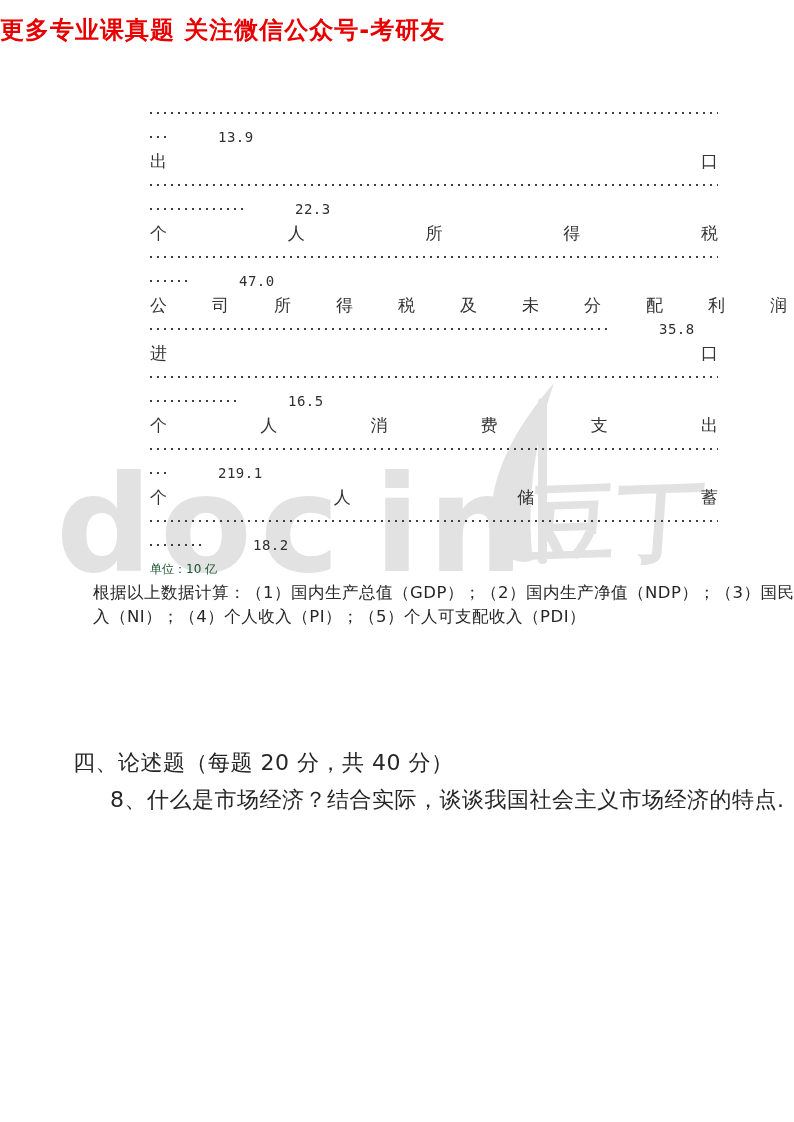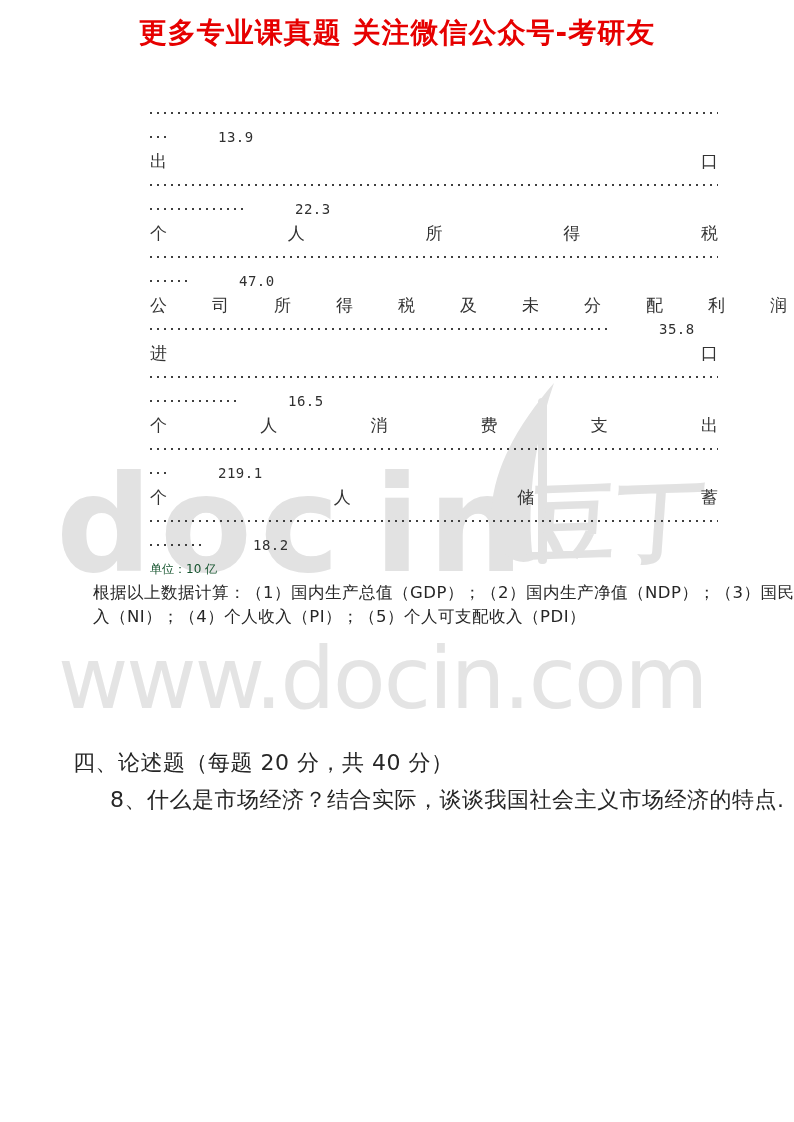--- a/index.html
+++ b/index.html
@@ -4,21 +4,21 @@
 <style>
   html,body { margin:0; padding:0; background:#ffffff; }
   .page {
     position:relative; width:794px; height:1122px; background:#ffffff;
     overflow:hidden; font-family:"DejaVu Sans", sans-serif; color:#2a2a2a;
   }
 
   
   .promo {
     position:absolute; top:14px; left:0; width:100%;
-    text-align:center; font-size:28px; font-weight:bold;
+    font-size:24px; font-weight:bold;
     color:#e60000; letter-spacing:1px; z-index:3;
   }
 
   
   .ledger { position:absolute; left:150px; top:101px; width:568px; z-index:2; }
   .row { height:24px; display:flex; align-items:center;gap:45px; }
   .row.spread { justify-content:space-between; font-size:17px; color:#333333; }
   .leader {
     display:inline-block; height:2px; flex:0 0 auto;
     background:repeating-linear-gradient(to right, #3f3f3f 0 1.8px, transparent 1.8px 7px);
@@ -167,15 +167,14 @@
 
   <div class="wm wm-in">in</div>
   <div class="wm wm-doc">doc</div>
   <div class="wm wm-leaf">
     <svg width="104" height="190" viewBox="0 0 104 190">
       <path d="M88 3 C52 44 18 100 27 152 C31 174 50 187 67 180 C60 128 68 60 88 3 Z" fill="#e2e2e2"></path>
       <rect x="72" y="18" width="9" height="166" rx="4" fill="#e2e2e2"></rect>
     </svg>
   </div>
   <div class="wm wm-cjk">豆丁</div>
-  <div class="wm wm-url">www.docin.com</div>
 
 </div>
 
 </body></html>

